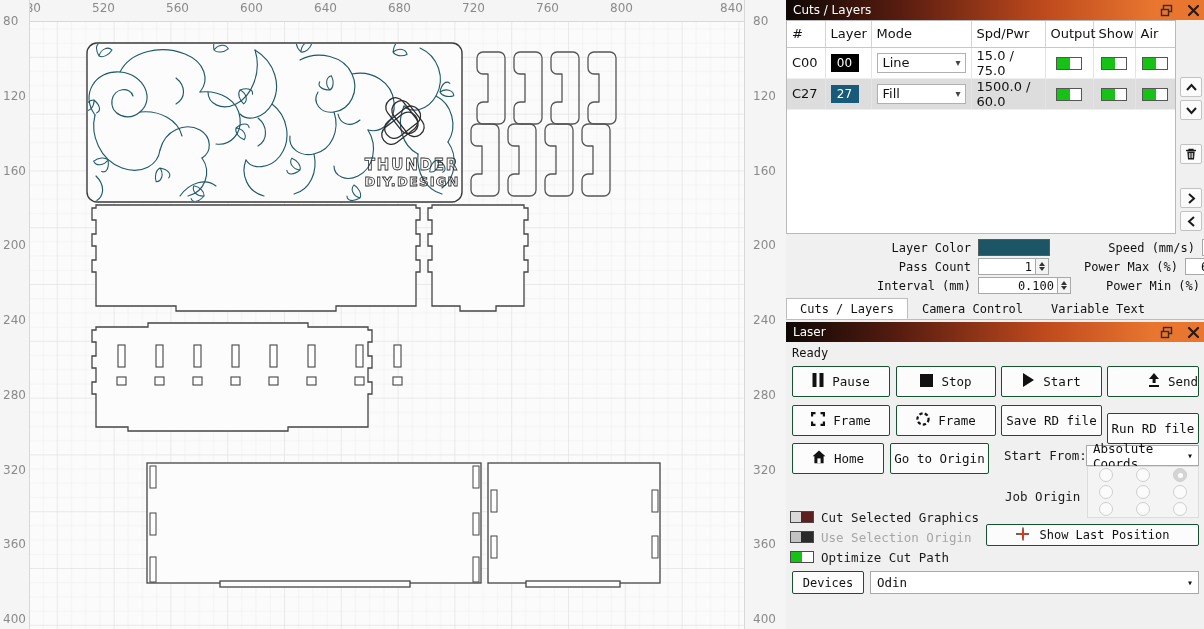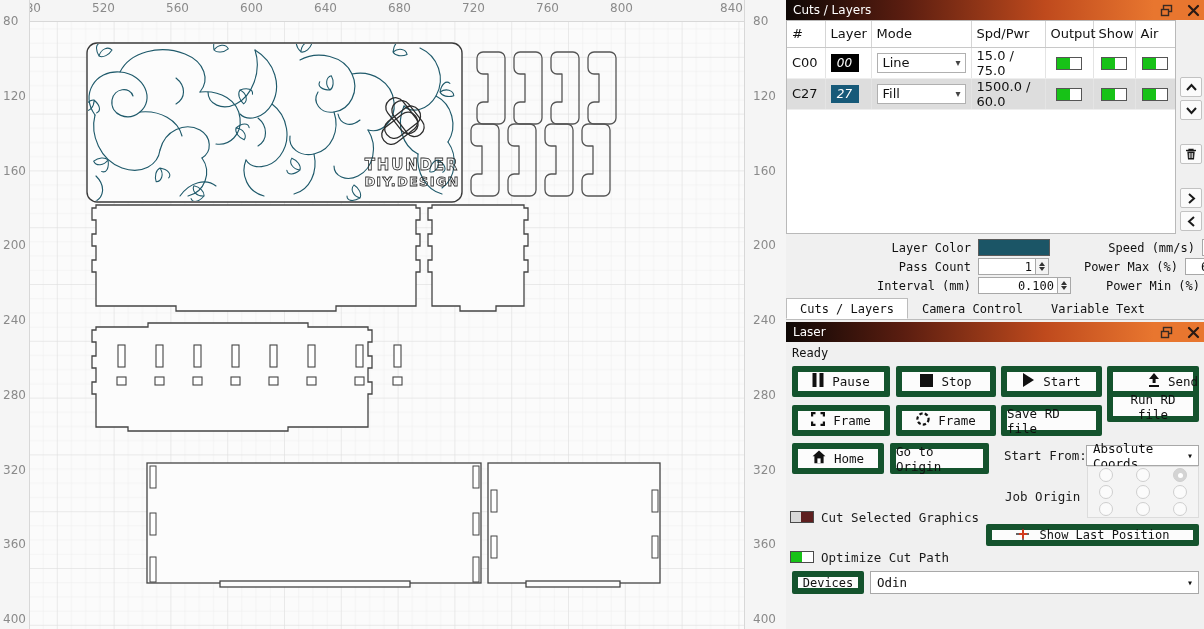--- a/index.html
+++ b/index.html
@@ -93,21 +93,20 @@
   }
   table.layers td {
     height: 24px; padding: 0 5px; border-right: 1px solid #e4e4e4;
     border-bottom: 1px solid #eee; color: #111; vertical-align: middle;
   }
   tr.lrow-sel td { background: #dddddd; }
   .layer-badge {
     display: inline-block; width: 28px; height: 18px; line-height: 18px;
     text-align: center; color: #ffffff; font-size: 12px;
     font-family: "DejaVu Sans", sans-serif;
-    font-style: italic;
   }
   .mode-combo {
     display: flex; align-items: center; justify-content: space-between;
     background: #fff; border: 1px solid #b0b0b0; height: 20px;
     padding: 0 4px 0 5px; font-size: 13px;
   }
   .mode-combo .cv { color: #111; }
   .mode-combo .car { color: #444; font-size: 10px; }
   .toggle {
     display: inline-block; width: 26px; height: 13px;
@@ -176,21 +175,21 @@
     background: #ffffff; border: 1px solid #bcbcbc; border-bottom: 1px solid #ffffff;
   }
 
   
   #laser-panel { position: absolute; left: 0; top: 322px; width: 418px; height: 307px; }
   #laser-status {
     font-family: "DejaVu Sans Mono", monospace; font-size: 12px;
     padding: 4px 0 2px 6px; color: #111;
   }
   .lbtn {
-    background: #fcfcfc; border: 6px solid #14532d; border-radius: 2px;
+    background: #fcfcfc; border: 1px solid #14532d; border-radius: 2px;
     display: flex; align-items: center; justify-content: center; gap: 8px;
     font-family: "DejaVu Sans Mono", monospace; font-size: 12.5px;
     color: #111; cursor: pointer; height: 31px;
   }
   .lbtn.small { font-size: 12px; }
   .chk-row {
     display: flex; align-items: center; gap: 7px;
     font-family: "DejaVu Sans Mono", monospace; font-size: 12.5px;
     height: 18px;
   }
@@ -670,21 +669,21 @@
       </div>
       <div class="lbtn" style="position:absolute; left:110px; top:83px; width:100px;">
         <span><svg width="14" height="14" viewBox="0 0 14 14">
               <circle cx="7" cy="7" r="5.6" fill="none" stroke="#111" stroke-width="2.2" stroke-dasharray="3.3 2.2"></circle>
             </svg></span>
         <span>Frame</span>
       </div>
       <div class="lbtn" style="position:absolute; left:215px; top:83px; width:101px;">
         <span>Save RD file</span>
       </div>
-      <div class="lbtn" style="position:absolute; left:321px; top:69px; width:92px;text-align:center;">
+      <div class="lbtn" style="position:absolute; left:321px; top:91px; width:92px;text-align:center;">
         <span>Run RD file</span>
       </div>
 
       <div class="lbtn" style="position:absolute; left:6px; top:121px; width:92px;">
         <span><svg width="14" height="14" viewBox="0 0 14 14">
               <path d="M7,0.6 L13.4,6.2 L11.6,6.2 L11.6,13.2 L2.4,13.2 L2.4,6.2 L0.6,6.2 Z" fill="#111"></path>
               <rect x="5.4" y="8.4" width="3.2" height="4.8" fill="#fff"></rect>
             </svg></span>
         <span>Home</span>
       </div>
@@ -708,20 +707,24 @@
         <span class="radio"></span>
         <span class="radio"></span>
         <span class="radio"></span>
         <span class="radio"></span>
       </div>
 
       <div class="chk-row" style="position:absolute; left:4px; top:186px;">
         <span class="chk k-red"></span>
         <span>Cut Selected Graphics</span>
       </div>
+      <div class="chk-row" style="position:absolute; left:4px; top:206px;">
+        <span class="chk k-dark"></span>
+        <span class="dim">Use Selection Origin</span>
+      </div>
       <div class="chk-row" style="position:absolute; left:4px; top:226px;">
         <span class="chk k-on"></span>
         <span>Optimize Cut Path</span>
       </div>
 
       <div class="lbtn small" style="position:absolute; left:200px; top:202px; width:213px; height:22px;">
         <span>
           <svg width="16" height="14" viewBox="0 0 16 14">
             <path d="M1,7 h14 M8,0.5 v13" stroke="#333" stroke-width="1.3" stroke-dasharray="3 2"></path>
             <path d="M8,2.5 v9 M4,7 h8" stroke="#d23b1e" stroke-width="2"></path>

